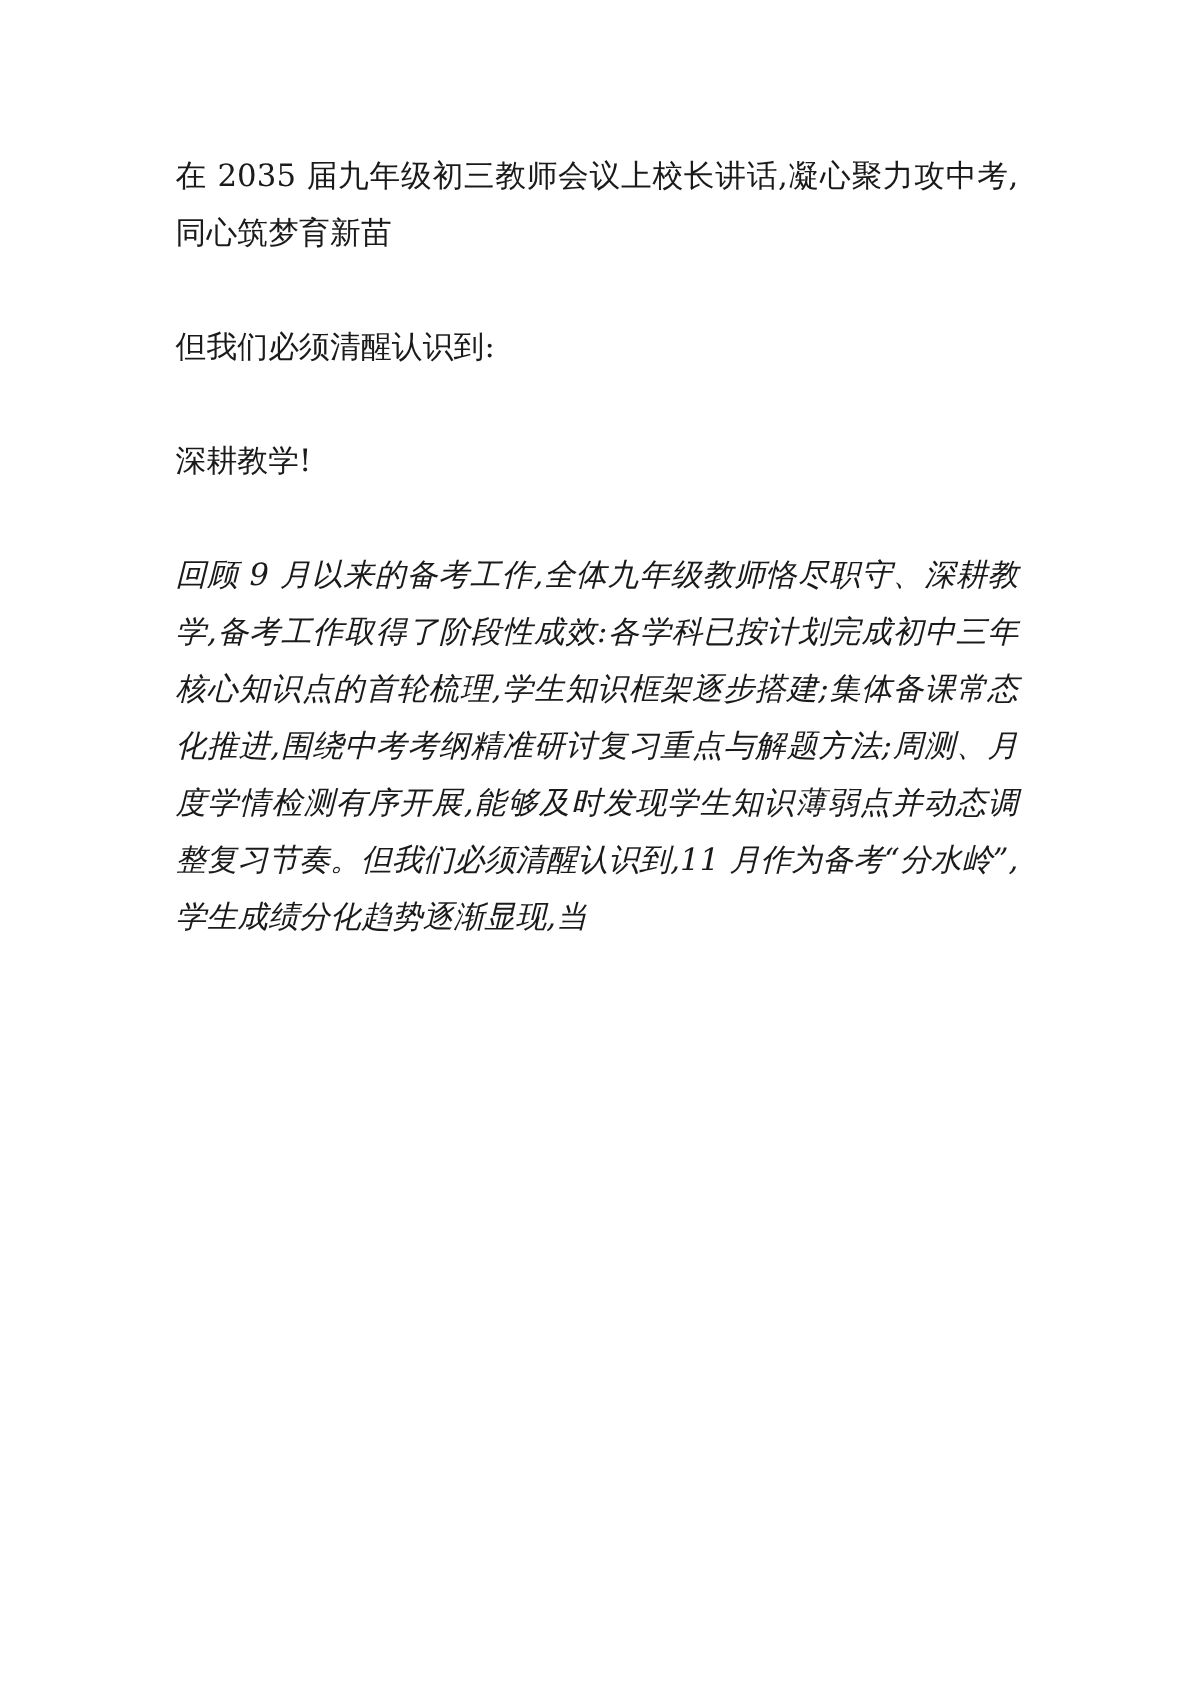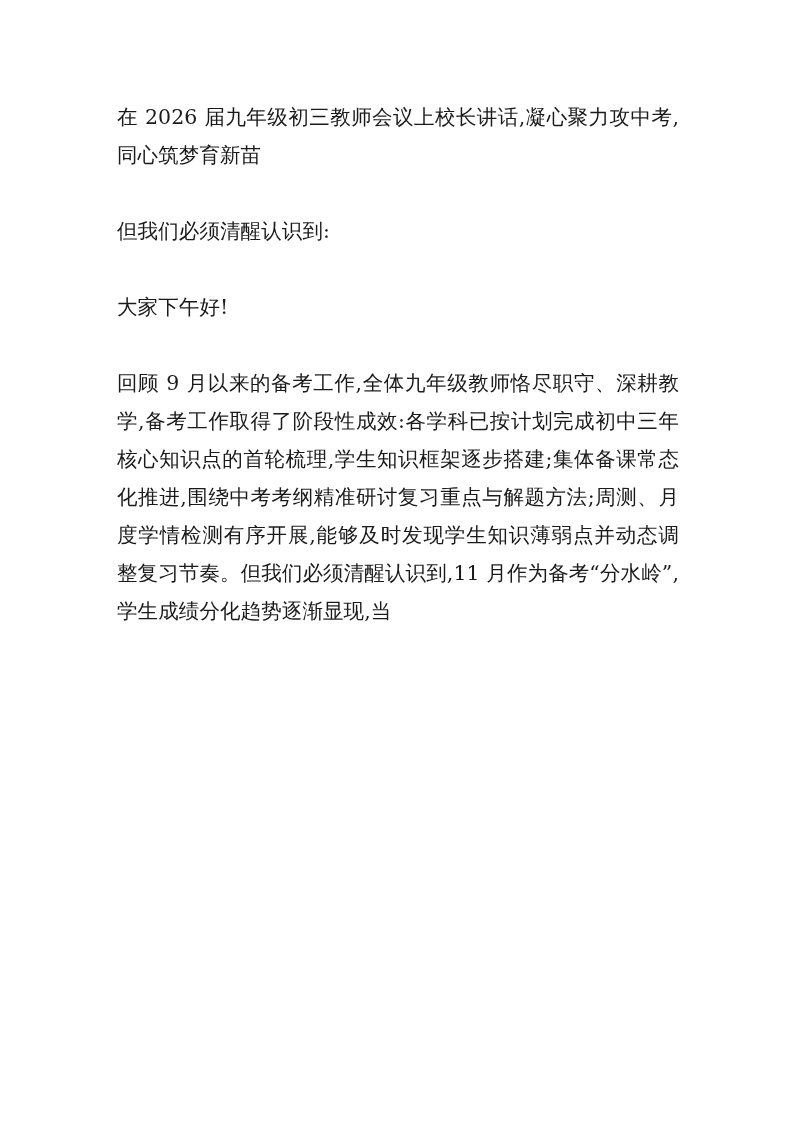--- a/index.html
+++ b/index.html
@@ -37,36 +37,37 @@
     text-align: justify;
     text-justify: inter-ideograph;
     word-break: break-all;
     letter-spacing: 0.1px;
     font-weight: 400;
     -webkit-font-smoothing: antialiased;
   }
 
   .para:last-child {
     margin-bottom: 0;
+    font-style: italic;
   }
 
   
   .para-clipped {
     margin-bottom: 0;
   }
 </style>
 </head>
 <body>
 
 <div id="page">
   <div id="doc-body">
 
-    <p class="para">在 2026 届九年级初三教师会议上校长讲话,凝心聚力攻中考,同心筑梦育新苗</p>
+    <p class="para">在 2035 届九年级初三教师会议上校长讲话,凝心聚力攻中考,同心筑梦育新苗</p>
 
     <p class="para">但我们必须清醒认识到:</p>
 
-    <p class="para">大家下午好!</p>
+    <p class="para">深耕教学!</p>
 
 
     <p class="para para-clipped">回顾 9 月以来的备考工作,全体九年级教师恪尽职守、深耕教学,备考工作取得了阶段性成效:各学科已按计划完成初中三年核心知识点的首轮梳理,学生知识框架逐步搭建;集体备课常态化推进,围绕中考考纲精准研讨复习重点与解题方法;周测、月度学情检测有序开展,能够及时发现学生知识薄弱点并动态调整复习节奏。但我们必须清醒认识到,11 月作为备考“分水岭”,学生成绩分化趋势逐渐显现,当</p>
 
   </div>
 </div>
 
 </body></html>

